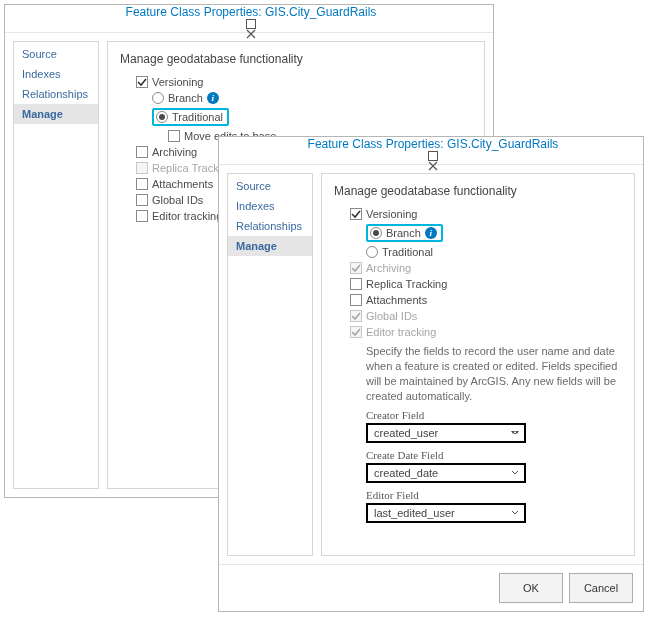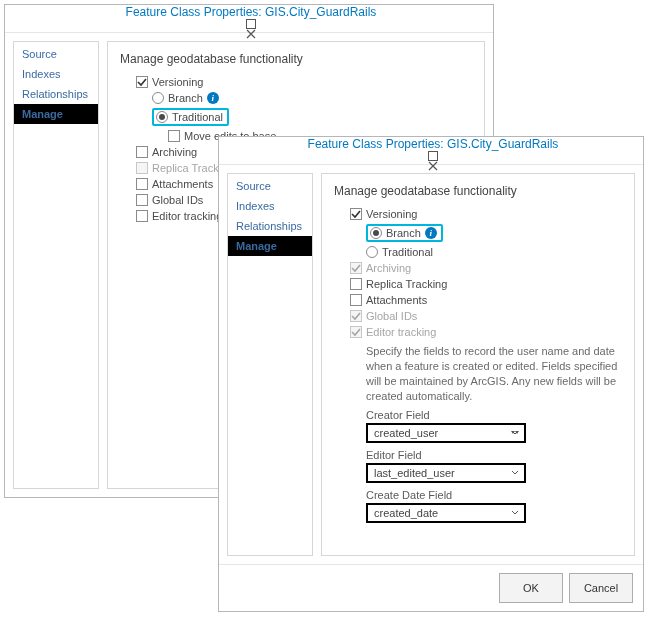--- a/index.html
+++ b/index.html
@@ -55,21 +55,21 @@
     border: 1px solid #d6d6d6;
     background: #fff;
     padding: 2px 0;
   }
   .sidebar-item {
     padding: 4px 8px;
     color: #3a6aa0;
     cursor: default;
   }
   .sidebar-item.selected {
-    background: #000000;
+    background: #e5e5e5;
     color: #3a6aa0;
     font-weight: 600;
   }
   .content {
     flex: 1;
     border: 1px solid #d6d6d6;
     padding: 10px 12px 12px 12px;
     overflow: auto;
   }
   .content-heading {
@@ -122,21 +122,21 @@
     align-items: center;
     gap: 4px;
   }
   .desc {
     color: #6a6a6a;
     font-size: 11px;
     line-height: 1.35;
     padding: 4px 0 6px 32px;
   }
   .field-group { padding-left: 32px; margin-bottom: 6px; }
-  .field-label { color:#5a5a5a; margin-bottom:2px; }
+  .field-label { color:#5a5a5a; margin-bottom:2px;font-family:Liberation Serif, serif; }
   .combo {
     width: 160px;
     height: 20px;
     border: 2px solid #000000;
     background: #fff;
     display: flex;
     align-items: center;
     padding: 0 4px 0 6px;
     justify-content: space-between;
     color: #444;
@@ -353,39 +353,39 @@
         <div class="combo">
           <span>created_user</span>
           <svg class="chev" viewBox="0 0 10 10">
               <path d="M1 3 L5 3 L3 6 Z M5 3 L9 3 L7 6 Z" fill="#555"></path>
               <path d="M2 3 L5 6 L8 3" stroke="#555" fill="none"></path>
             </svg>
         </div>
       </div>
 
       <div class="field-group">
+        <div class="field-label">Create Date Field</div>
+        <div class="combo">
+          <span>created_date</span>
+          <svg class="chev" viewBox="0 0 10 10">
+              <path d="M2 3 L5 6 L8 3" stroke="#555" fill="none"></path>
+            </svg>
+        </div>
+      </div>
+
+      <div class="field-group">
         <div class="field-label">Editor Field</div>
         <div class="combo">
           <span>last_edited_user</span>
           <svg class="chev" viewBox="0 0 10 10">
               <path d="M2 3 L5 6 L8 3" stroke="#555" fill="none"></path>
             </svg>
         </div>
       </div>
 
-      <div class="field-group">
-        <div class="field-label">Create Date Field</div>
-        <div class="combo">
-          <span>created_date</span>
-          <svg class="chev" viewBox="0 0 10 10">
-              <path d="M2 3 L5 6 L8 3" stroke="#555" fill="none"></path>
-            </svg>
-        </div>
-      </div>
-
 
     </div>
   </div>
   <div class="footer">
     <div class="btn">OK</div>
     <div class="btn">Cancel</div>
   </div>
 </div>
 
 </body></html>

